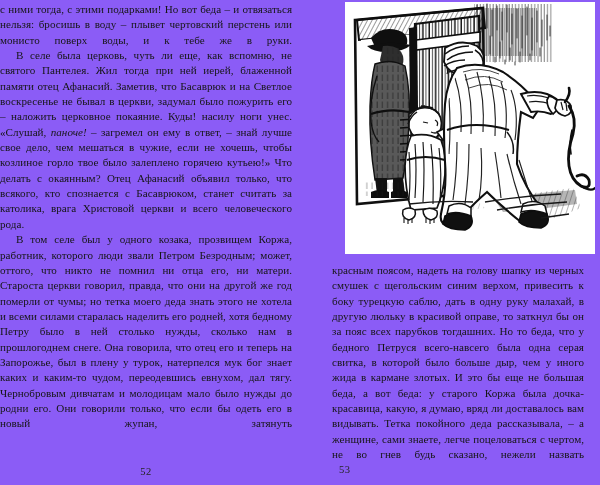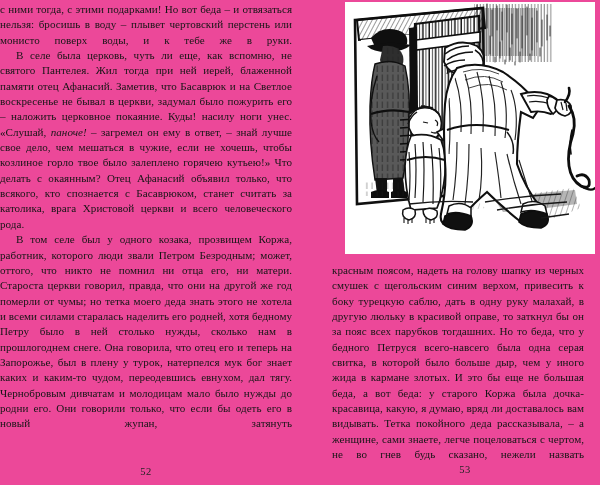--- a/index.html
+++ b/index.html
@@ -4,21 +4,21 @@
 <style>
   html, body {
     margin: 0;
     padding: 0;
     background: #ffffff;
   }
   #page {
     position: relative;
     width: 600px;
     height: 485px;
-    background: #ec4899;
+    background: #8b5cf6;
     overflow: hidden;
     font-family: "Liberation Serif", "DejaVu Serif", serif;
     color: #1a1a1a;
   }
 
   
   .column {
     position: absolute;
     top: 0;
     box-sizing: border-box;
@@ -68,21 +68,21 @@
   }
   #folio-left {
     left: 0;
     width: 292px;
     text-align: center;
     top: 466px;
   }
   #folio-right {
     left: 339px;
     width: 252px;
-    text-align: center;
+    text-align: left;
     top: 464px;
   }
 
   
   #illustration {
     position: absolute;
     left: 345px;
     top: 2px;
     width: 250px;
     height: 252px;

